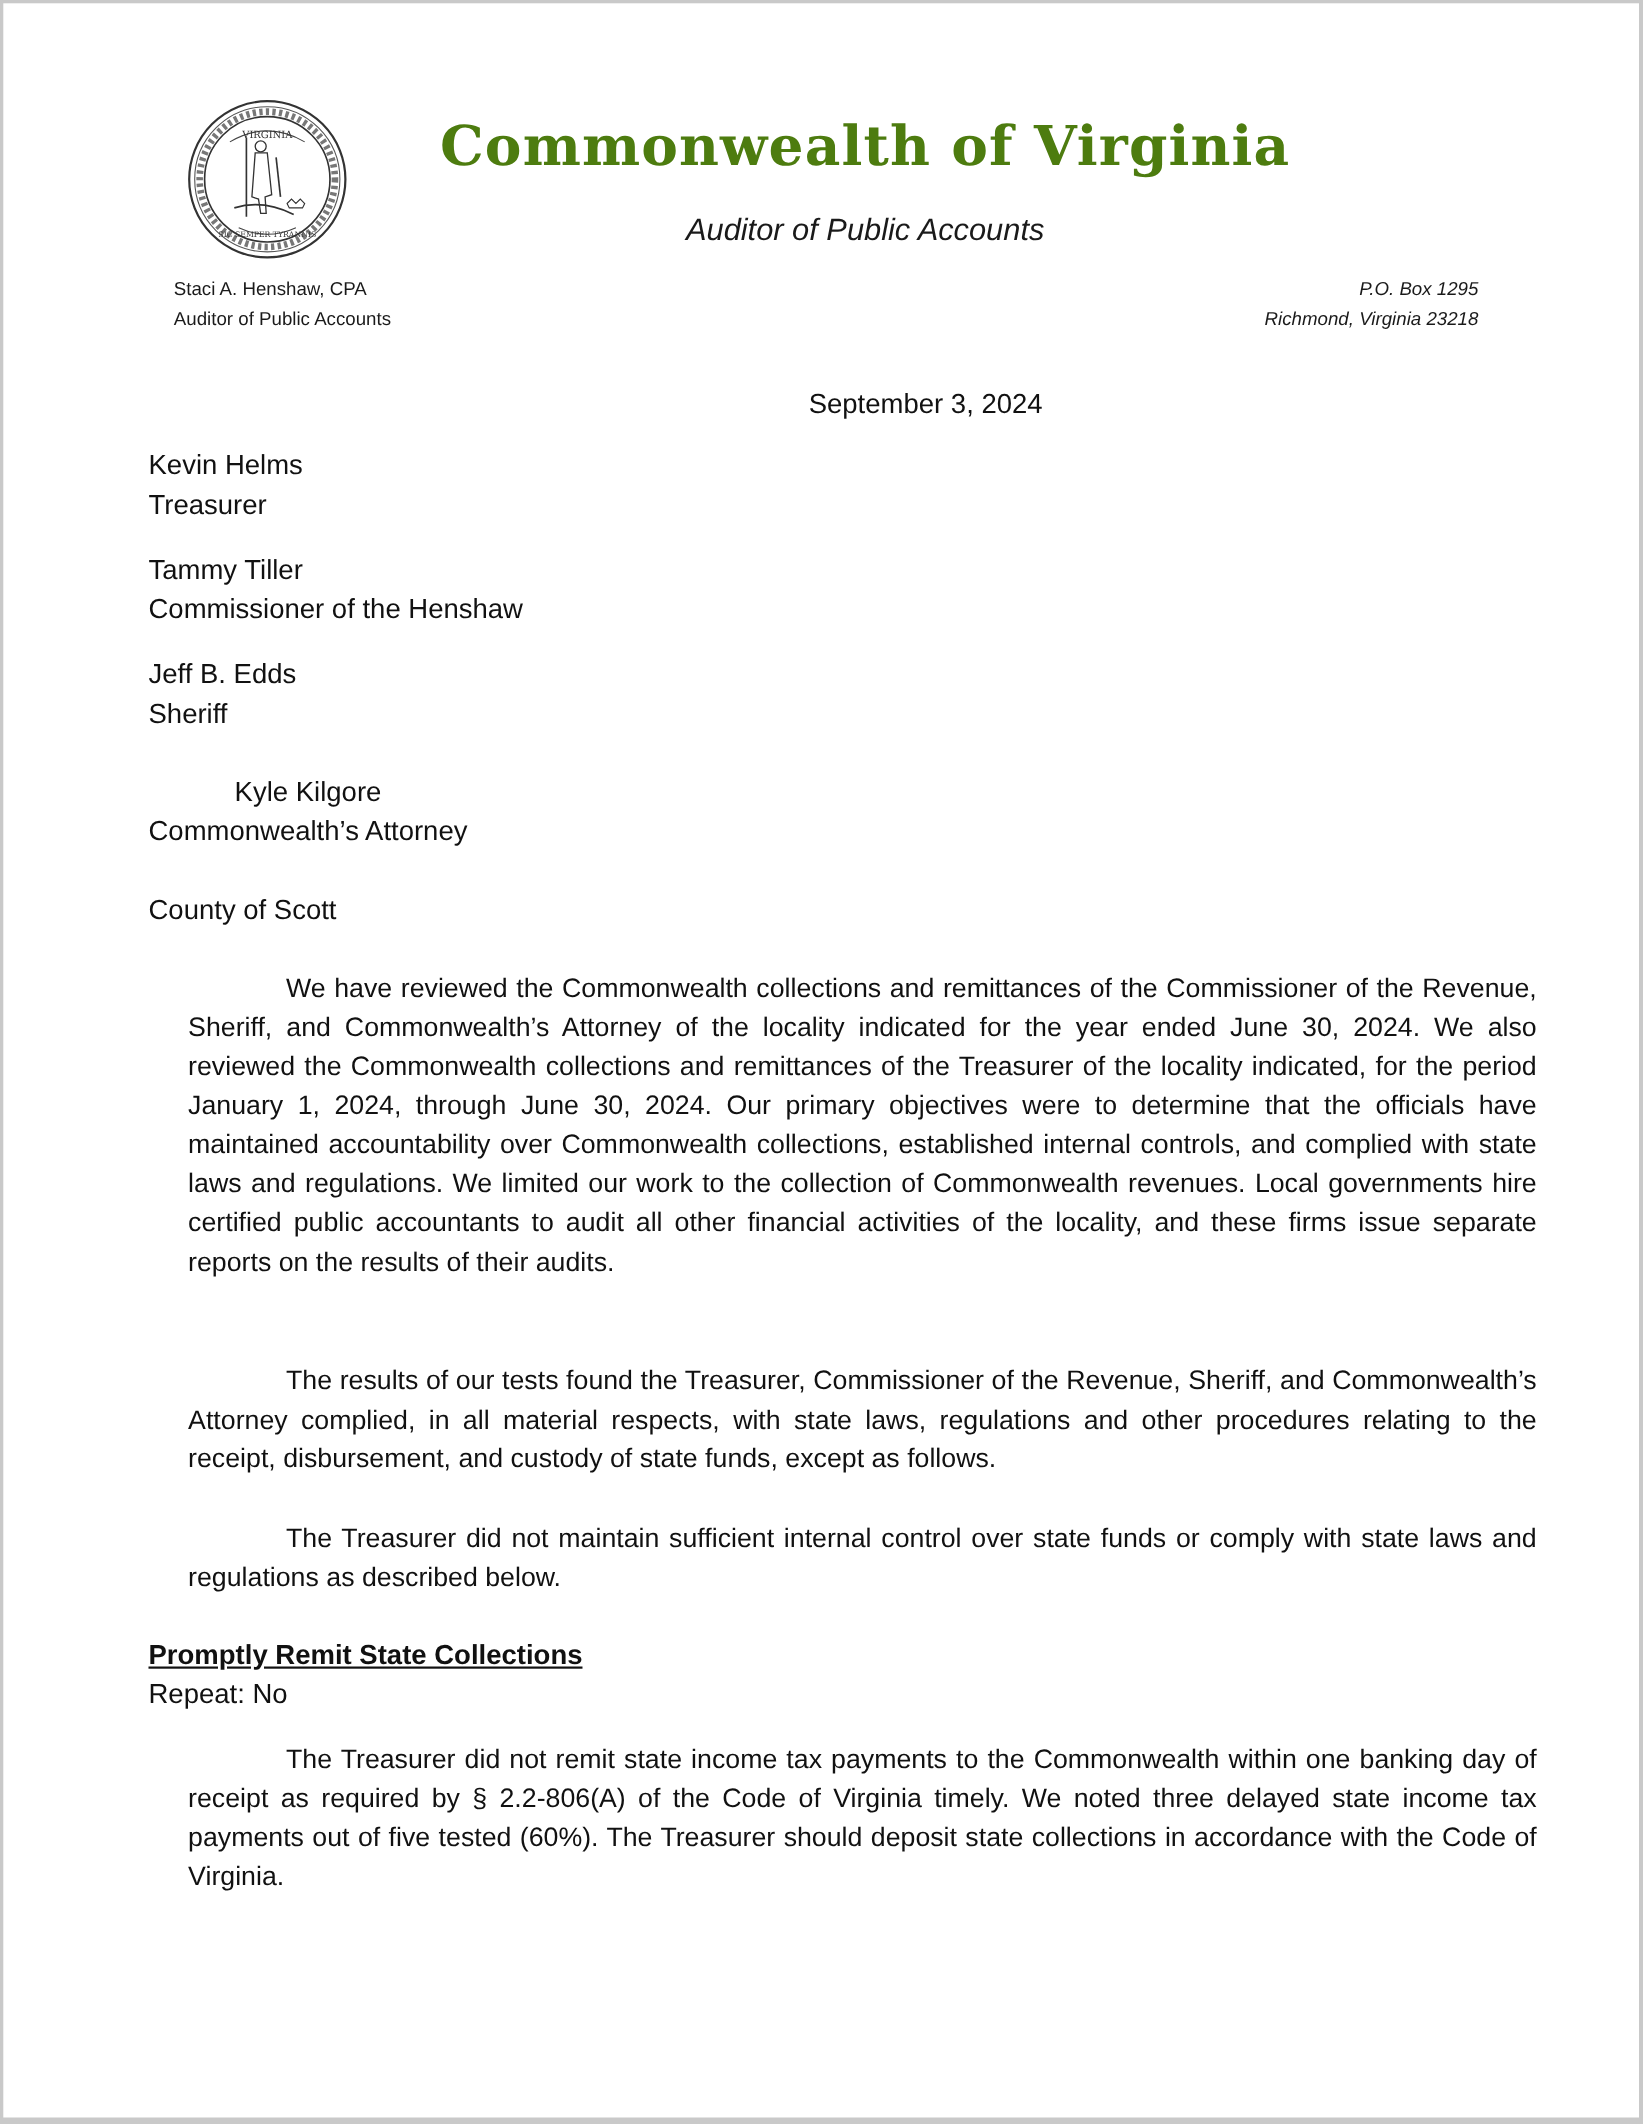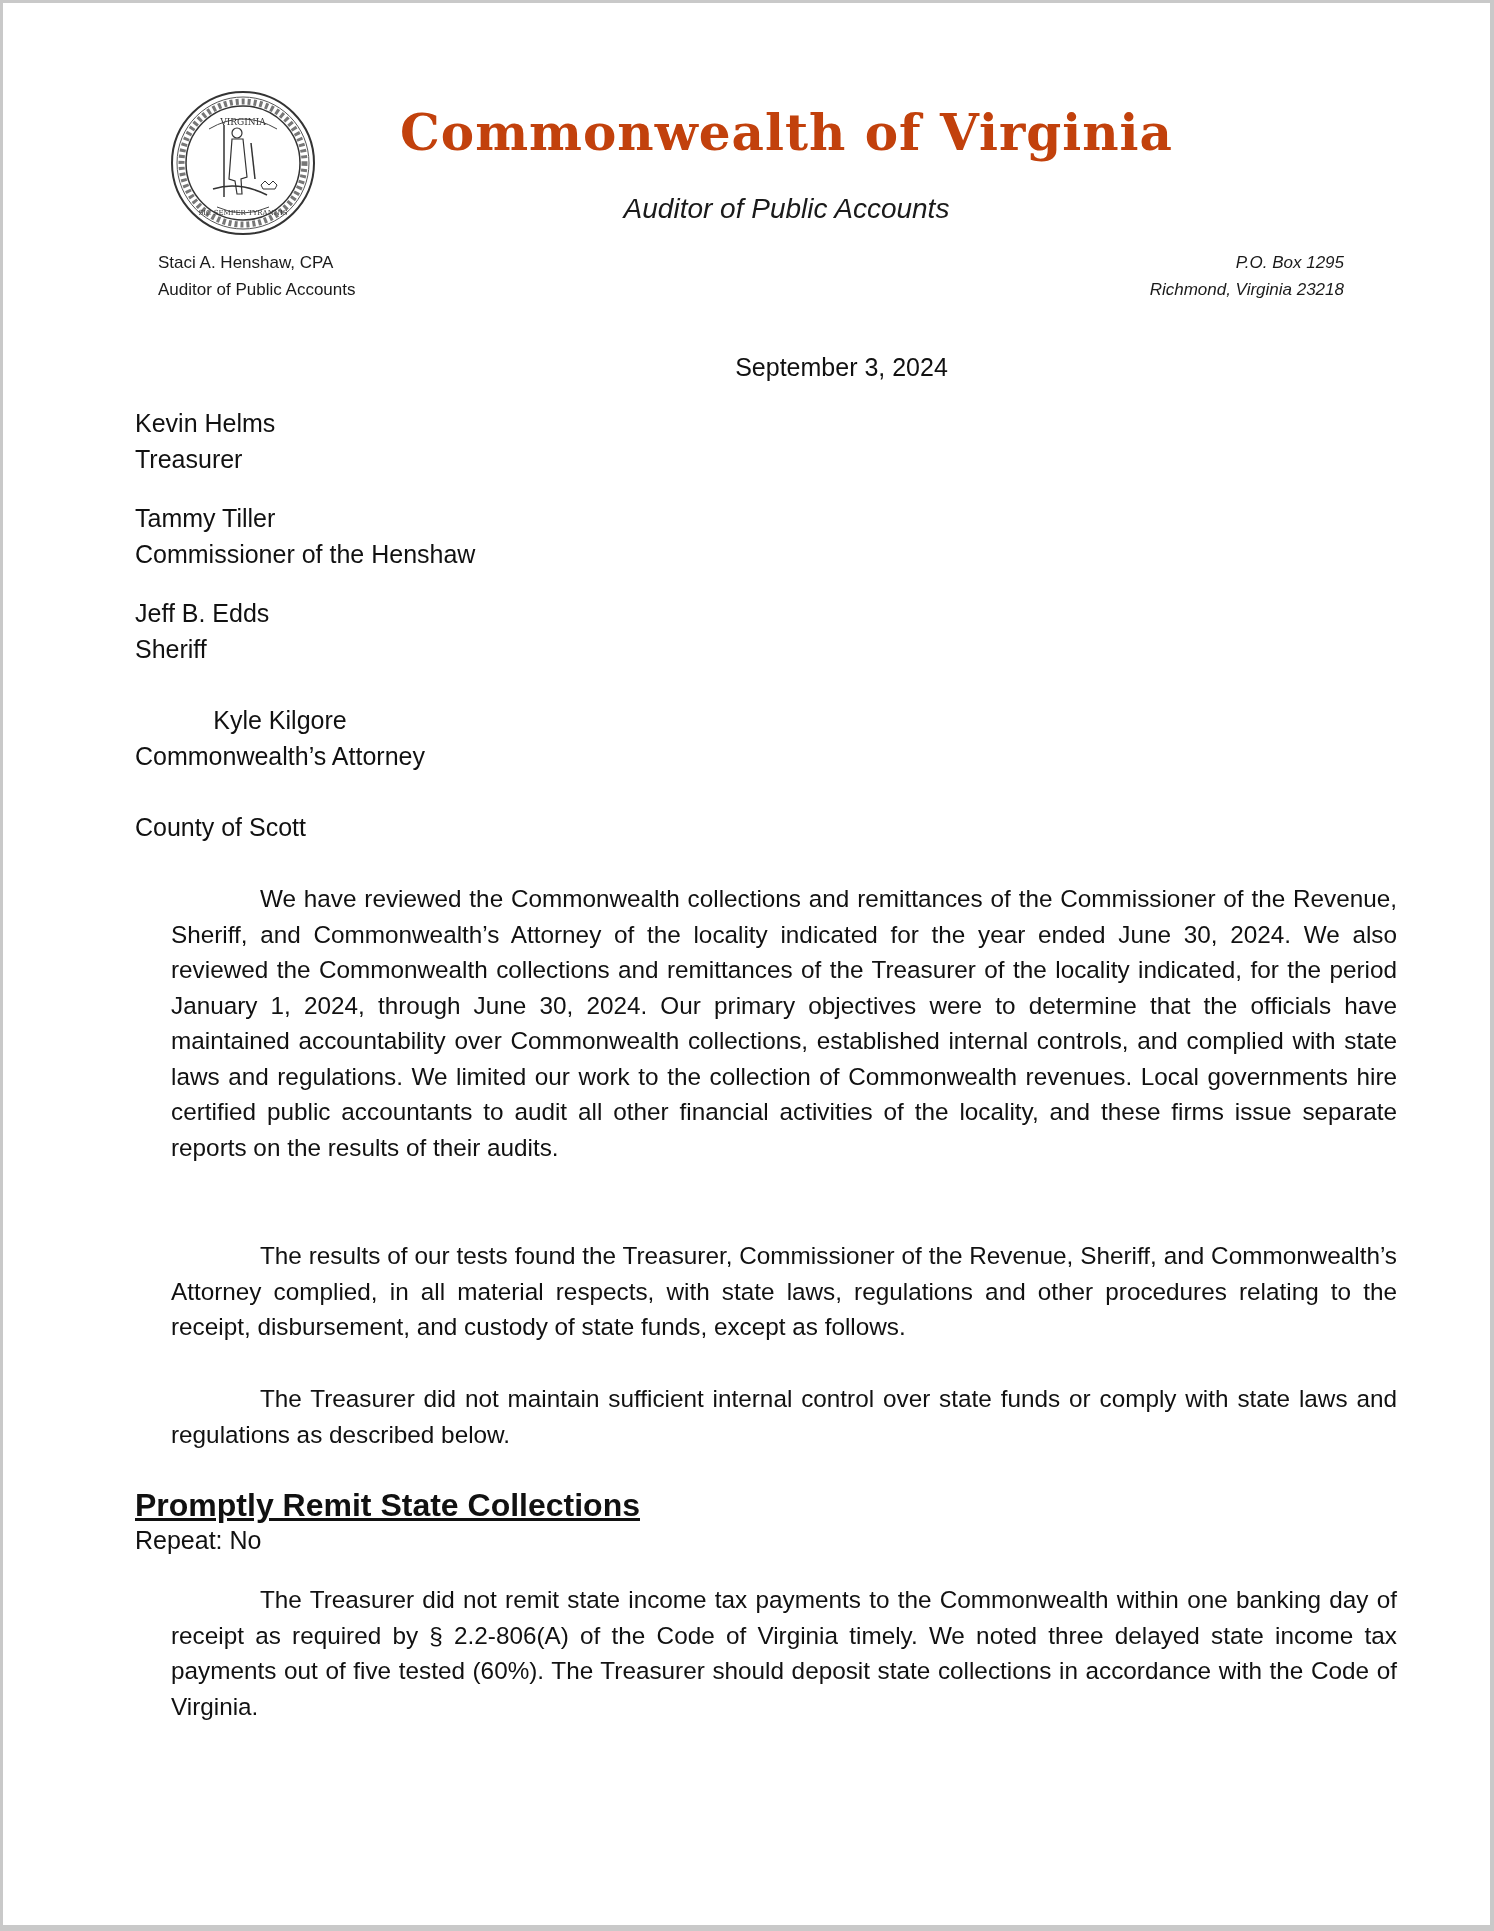--- a/index.html
+++ b/index.html
@@ -25,21 +25,21 @@
   .title {
     position: absolute;
     left: 0; width: 1487px;
     top: 100px;
     text-align: center;
     padding-left: 80px; box-sizing: border-box;
     font-family: "DejaVu Serif", "Liberation Serif", serif;
     font-weight: bold;
     font-size: 50px;
     letter-spacing: 1px;
-    color: #c2410c;
+    color: #4d7c0f;
   }
   .subtitle {
     position: absolute;
     left: 0; width: 1487px;
     top: 190px;
     text-align: center;
     padding-left: 80px; box-sizing: border-box;
     font-family: "Liberation Sans", sans-serif;
     font-style: italic;
     font-size: 28px;
@@ -76,21 +76,21 @@
     font-size: 24.3px;
     line-height: 35.5px;
     text-align: justify;
     color: #111;
     margin-left: 36px;
   }
   .para .indent { display: inline-block; width: 89px; }
   .heading {
     position: absolute;
     left: 132px;
-    font-size: 32px;
+    font-size: 25px;
     line-height: 35.5px;
     font-weight: bold;
     text-decoration: underline;
     color: #111;
   }
 </style>
 </head>
 <body>
 
 <div class="page">

